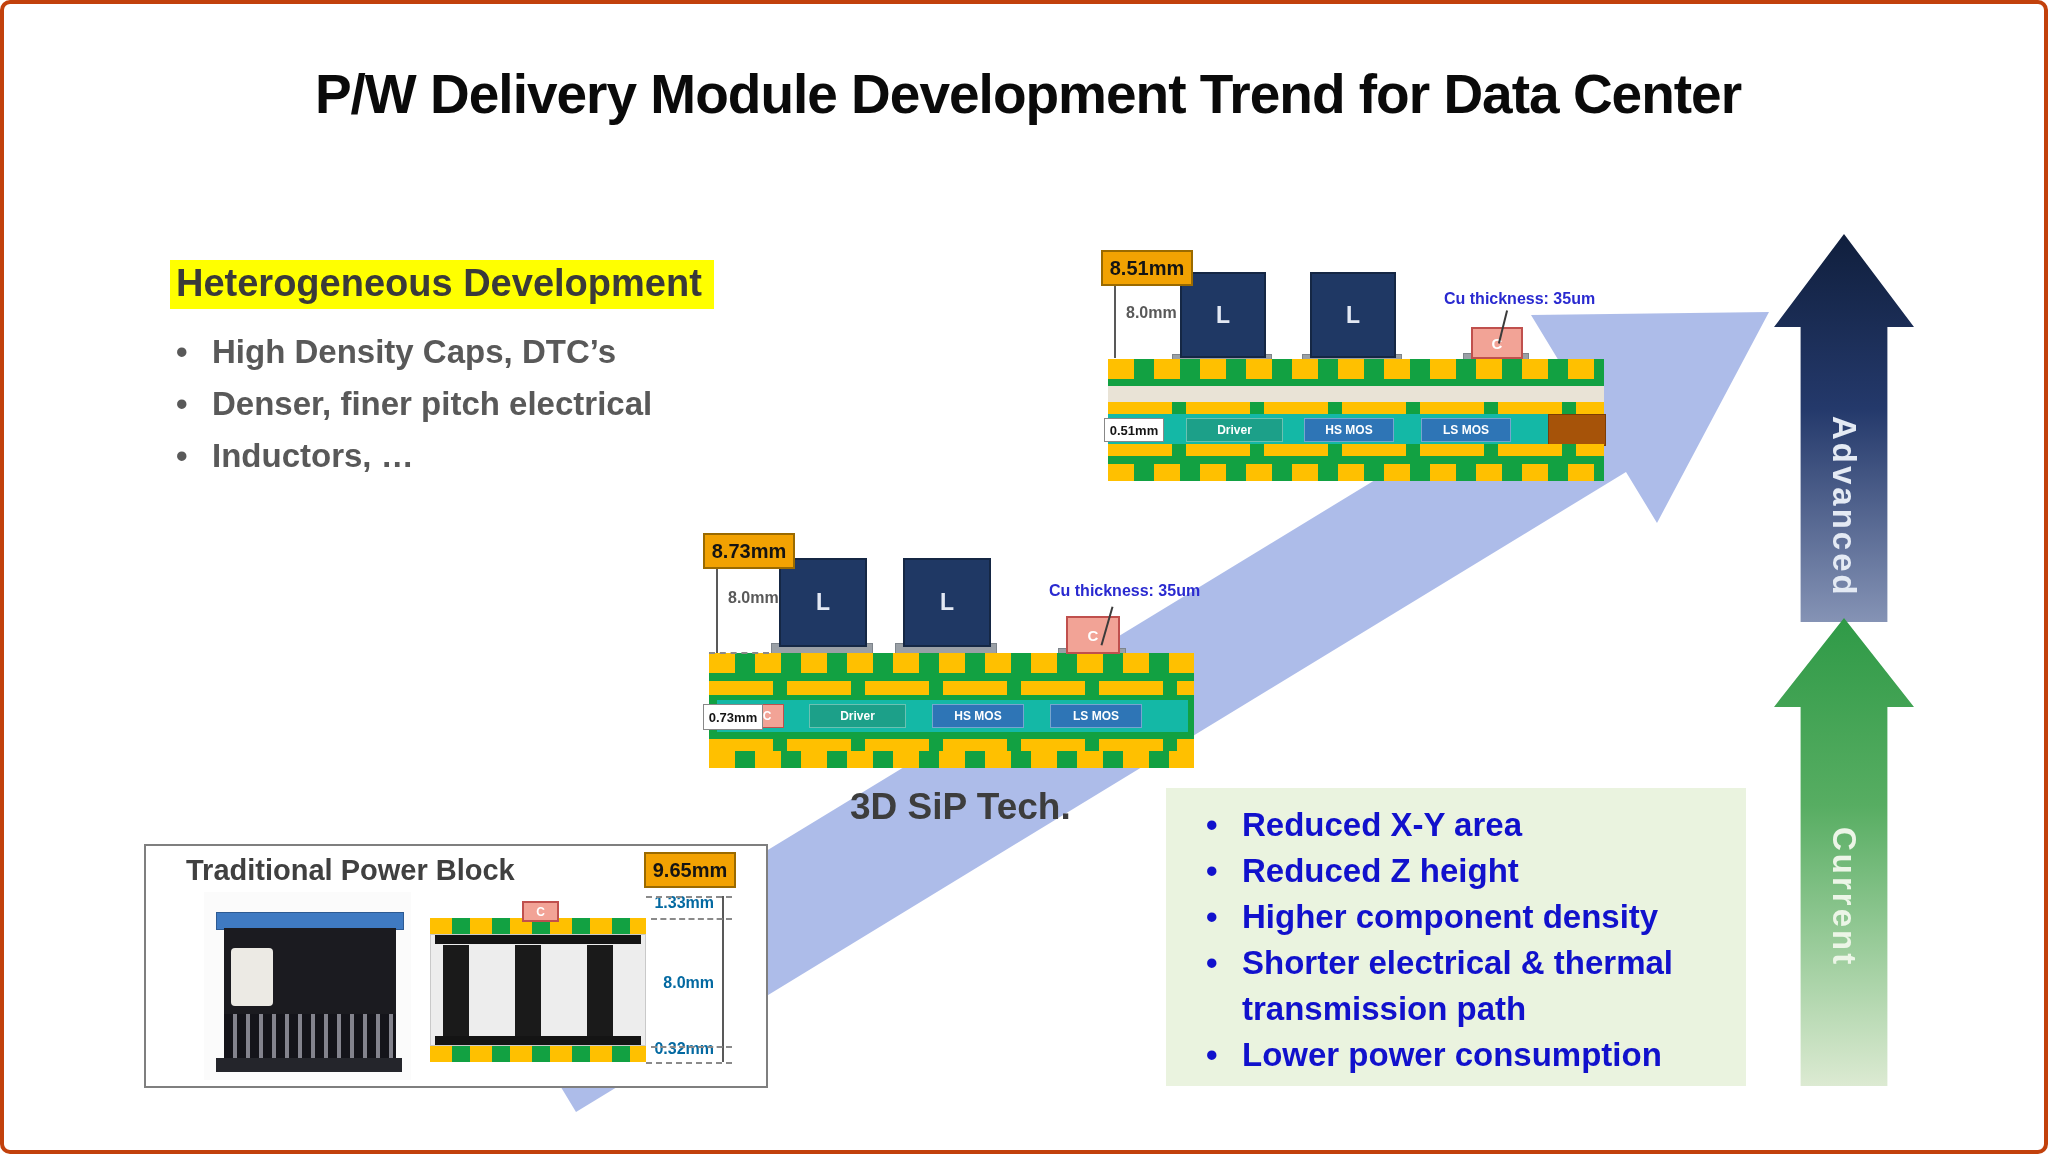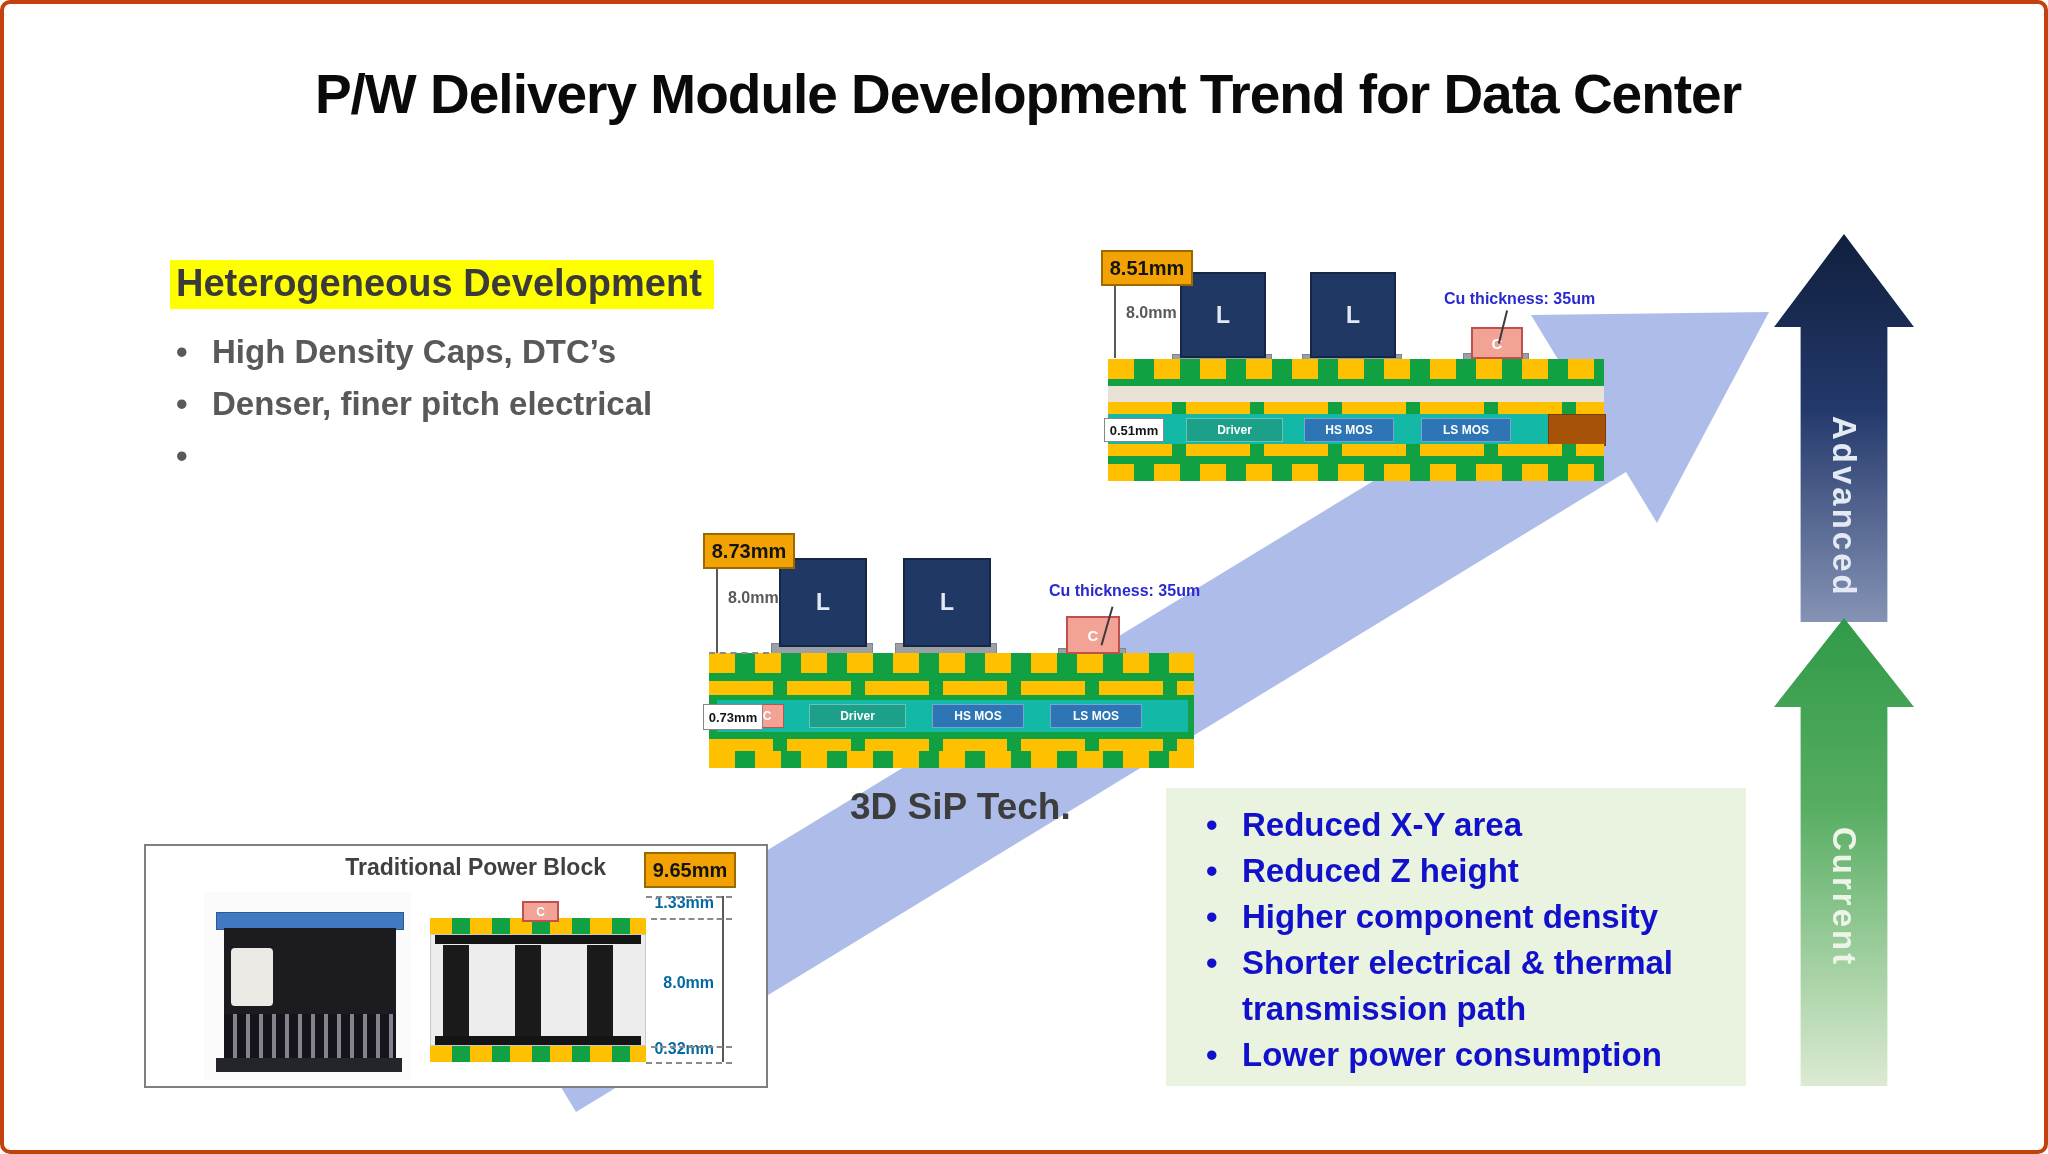--- a/index.html
+++ b/index.html
@@ -79,21 +79,21 @@
   .inner-dim{
     position:absolute;z-index:5;background:#ffffff;border:1px solid #888888;
     display:flex;align-items:center;justify-content:center;color:#141414;font-size:13px;font-weight:bold;
   }
   .caption{position:absolute;z-index:4;font-size:37px;font-weight:bold;color:#3d3d3d;}
   
   .tp-box{
     position:absolute;left:140px;top:840px;width:624px;height:244px;z-index:3;
     background:#ffffff;border:2px solid #7f7f7f;box-sizing:border-box;
   }
-  .tp-title{position:absolute;left:40px;top:8px;width:420px;text-align:right;font-size:23px;font-weight:bold;color:#404040;}
+  .tp-title{position:absolute;left:40px;top:8px;width:420px;text-align:left;font-size:29px;font-weight:bold;color:#404040;}
   .tp-badge{position:absolute;right:30px;top:6px;}
   .photo{position:absolute;left:58px;top:46px;width:207px;height:188px;background:#fbfbfb;}
   .ph-pcb{position:absolute;left:12px;top:20px;width:186px;height:16px;background:#3f7ac2;border:1px solid #2d5a92;}
   .ph-body{position:absolute;left:20px;top:36px;width:172px;height:86px;background:#1b1b20;}
   .ph-core{position:absolute;left:27px;top:56px;width:42px;height:58px;background:#eceae4;border-radius:4px;}
   .ph-pins{position:absolute;left:20px;top:122px;width:172px;height:44px;background:repeating-linear-gradient(90deg,#14141a 0 9px,#83838d 9px 13px);}
   .ph-base{position:absolute;left:12px;top:166px;width:186px;height:14px;background:#24252b;}
   .drmos{
     position:absolute;background:#101010;border:1px solid #3c3c3c;display:flex;align-items:center;justify-content:center;
     color:#ffffff;font-size:17px;font-weight:bold;margin-top:40px;
@@ -124,20 +124,21 @@
     <div class="h-item">
       <span class="dot">•</span>
       <span>High Density Caps, DTC’s</span>
     </div>
     <div class="h-item">
       <span class="dot">•</span>
       <span>Denser, finer pitch electrical</span>
     </div>
     <div class="h-item">
       <span class="dot">•</span>
+      <span>Inductors, …</span>
     </div>
   </div>
 
   <svg class="trend" width="2048" height="1154" viewBox="0 0 2048 1154">
     <polygon points="572,1108 1622,468 1653,519 1765,308 1527,311 1558,362 508,1002" fill="#a9b8e8" opacity="0.95"></polygon>
   </svg>
 
   <div class="arrow-advanced"></div>
   <div class="arrow-current"></div>
   <div class="v-label adv-label">Advanced</div>

